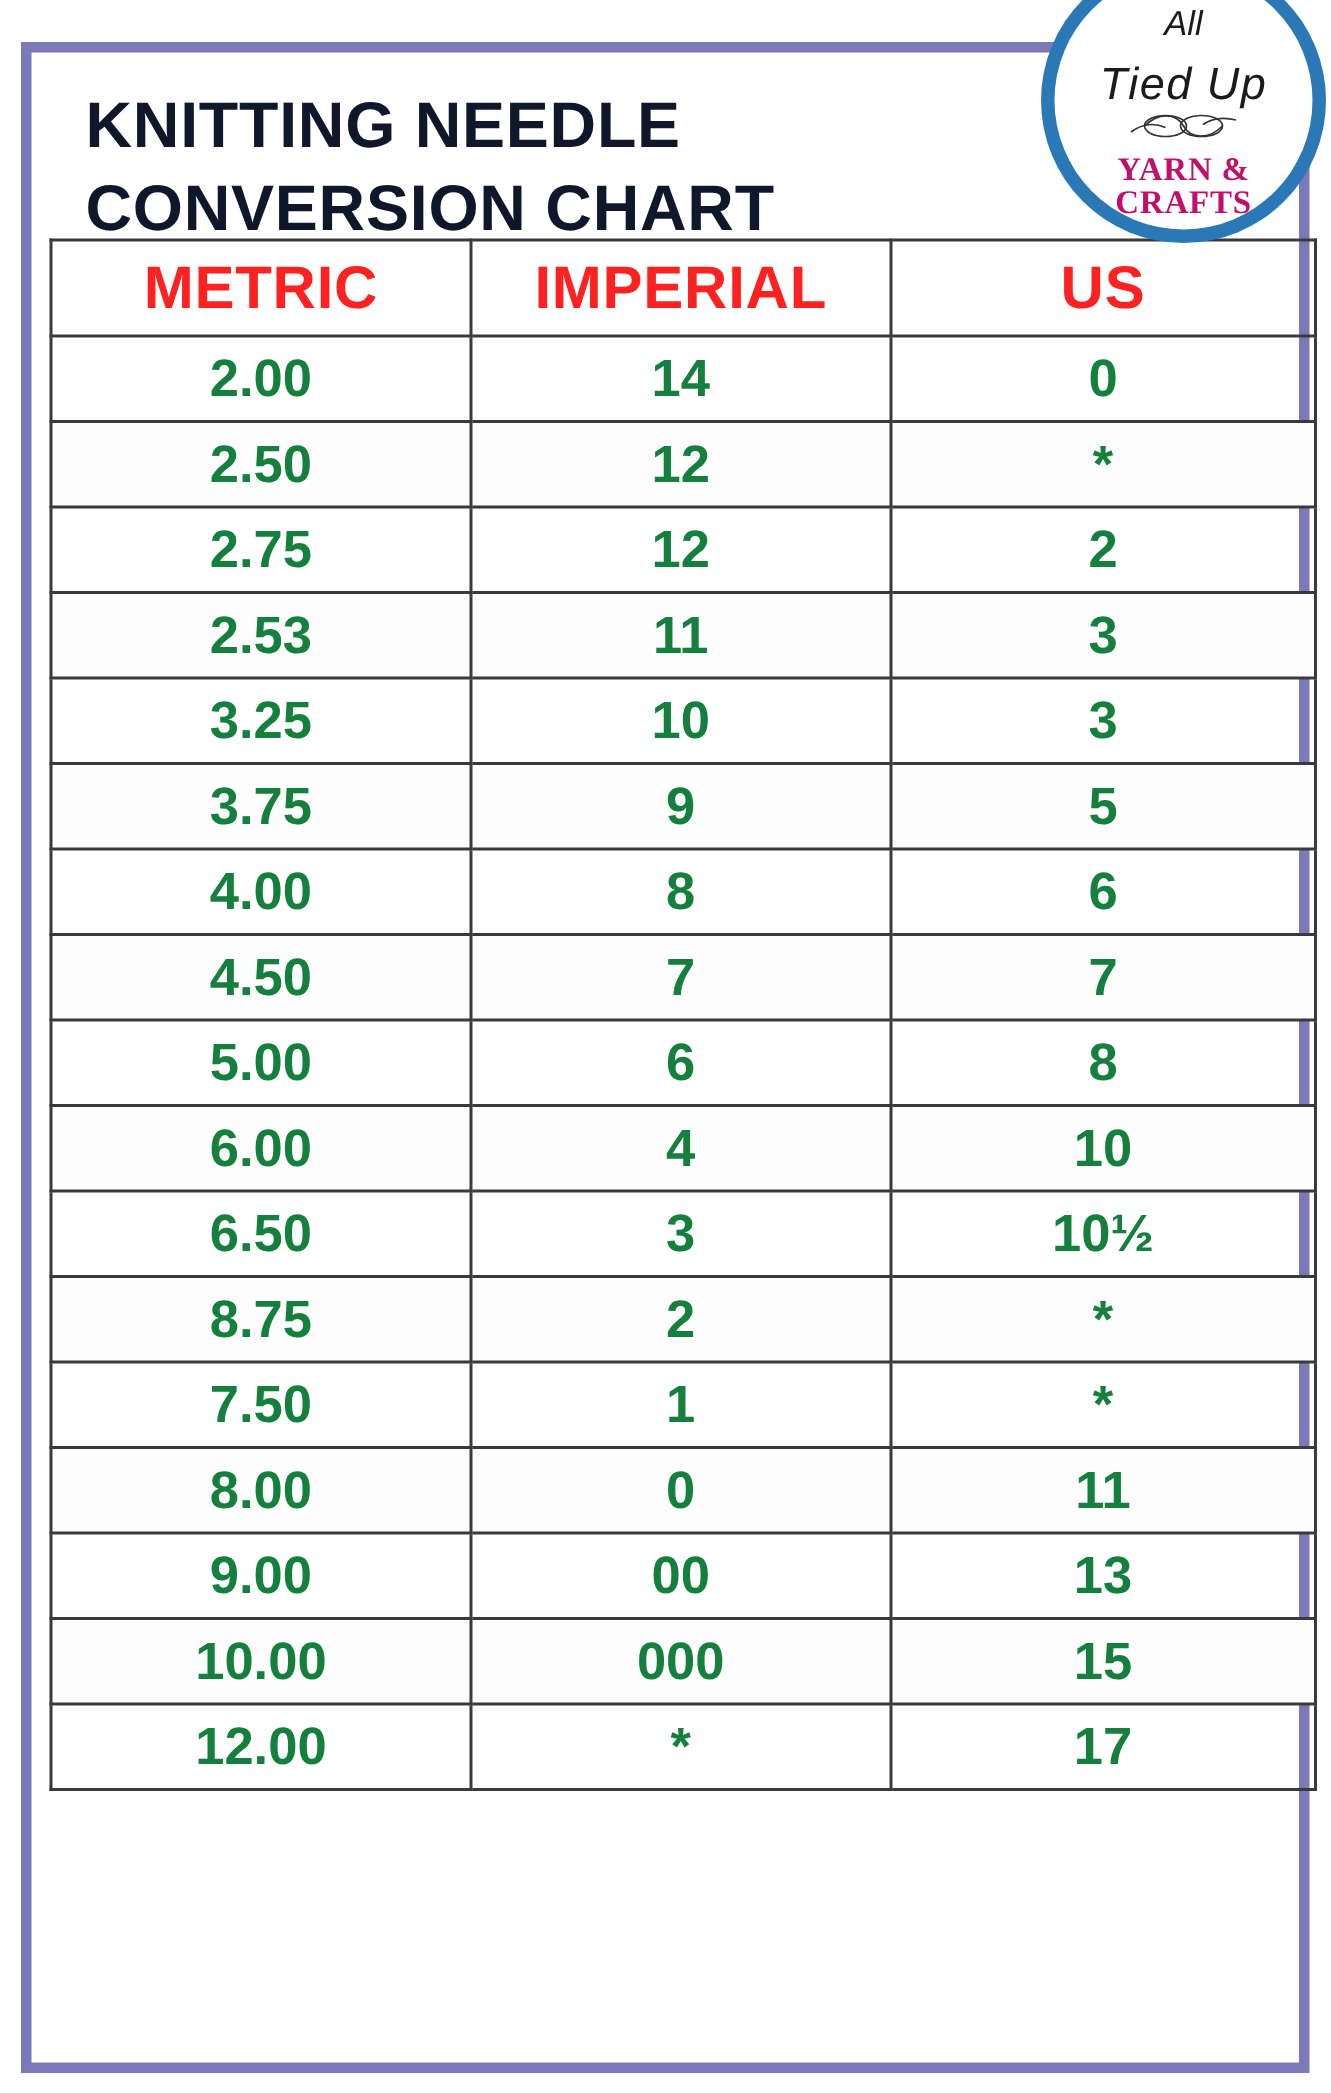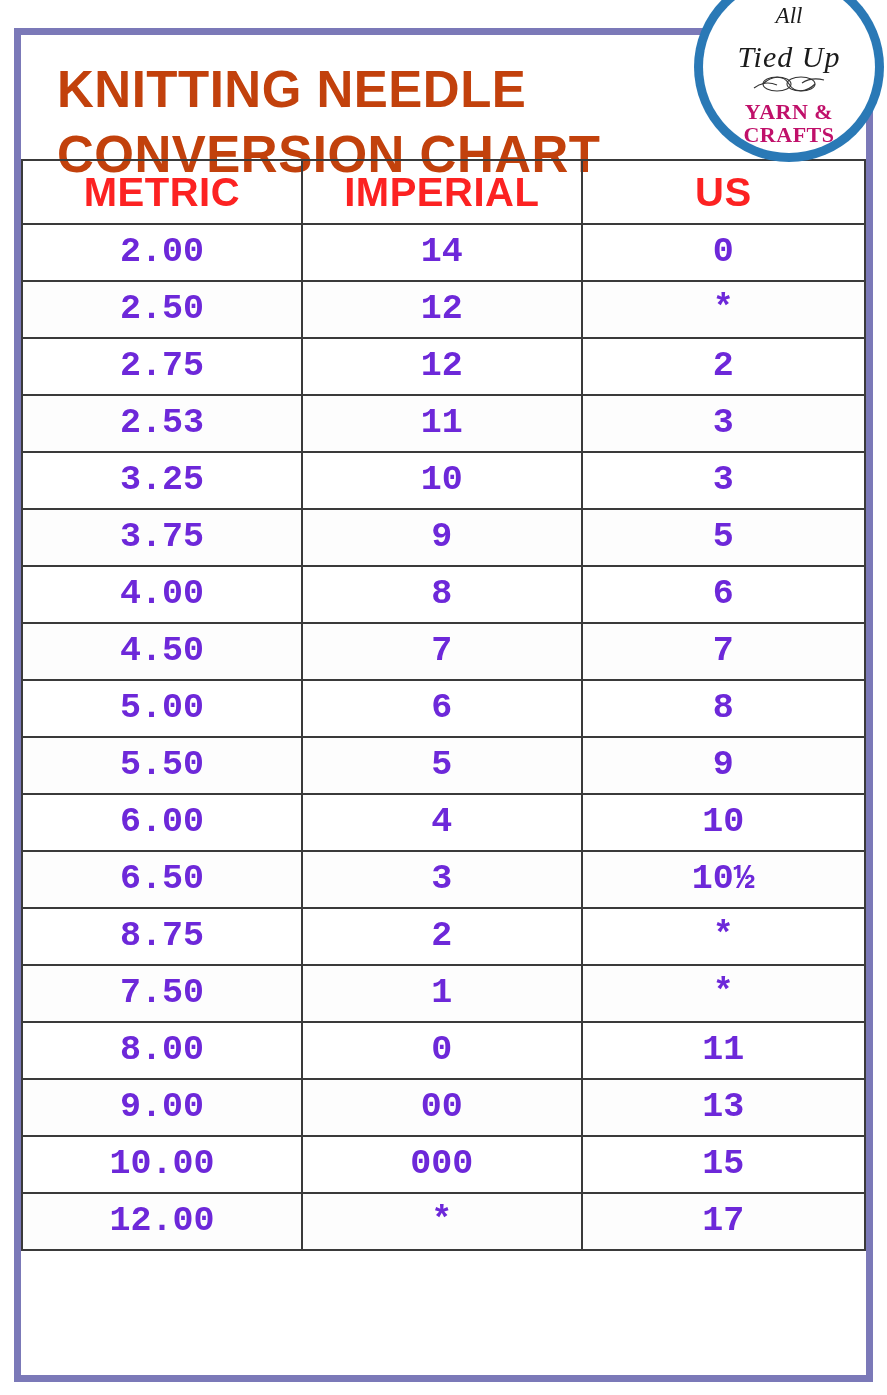--- a/index.html
+++ b/index.html
@@ -30,22 +30,22 @@
   #title-block {
     position: absolute;
     left: 0;
     top: 0;
     right: 0;
     height: 124px;
     box-sizing: border-box;
     padding: 22px 0 0 36px;
   }
   .title-line {
-    color: #c2410c;
-    font-size: 51px;
+    color: #0f172a;
+    font-size: 43px;
     font-weight: bold;
     letter-spacing: 0.5px;
     line-height: 1.28;
     white-space: nowrap;
   }
 
   
   #logo-badge {
     position: absolute;
     left: 694px;
@@ -71,41 +71,41 @@
   #logo-badge .logo-inner {
     position: absolute;
     inset: 0;
     display: flex;
     flex-direction: column;
     align-items: center;
     justify-content: center;
     text-align: center;
   }
   .logo-script {
-    font-family: Liberation Serif, serif;
+    font-family: Liberation Sans, sans-serif;
     font-style: italic;
     color: #1b1b1b;
     line-height: 1;
   }
   .logo-script.l1 { font-size: 23px; margin-top: 16px; }
   .logo-script.l2 { font-size: 30px; margin-top: 15px; letter-spacing: 1px;}
   .logo-swirl { margin: 1px 0 2px 0; }
   .logo-red {
     font-family: "Liberation Serif", serif;
     color: #c0106a;
     font-weight: bold;
     font-size: 22px;
     line-height: 1.02;
     letter-spacing: 0.5px;
   }
 
   
   #conversion-table {
     position: absolute;
-    left: 0;
+    left: 12px;
     top: 124px;
     width: 100%;
     border-collapse: collapse;
     table-layout: fixed;
     border-radius: 16px;
   }
   #conversion-table col.c1 { width: 33.2%; }
   #conversion-table col.c2 { width: 33.2%; }
   #conversion-table col.c3 { width: 33.6%; }
 
@@ -117,25 +117,24 @@
     font-weight: bold;
   }
   #conversion-table th {
     color: #fc2222;
     font-size: 40px;
     height: 62px;
     line-height: 62px;
     letter-spacing: 0.5px;
   }
   #conversion-table td {
-    color: #6d28d9;
+    color: #15803d;
     font-size: 35px;
     height: 55px;
     line-height: 55px;
-    font-family: Liberation Mono, monospace;
   }
   #conversion-table tr:nth-child(even) td {
     background: #fdfdfd;
   }
 </style>
 </head>
 <body>
 
 <div id="chart-card">
 
@@ -195,25 +194,20 @@
         </tr>
         <tr>
           <td>4.50</td>
           <td>7</td>
           <td>7</td>
         </tr>
         <tr>
           <td>5.00</td>
           <td>6</td>
           <td>8</td>
-        </tr>
-        <tr>
-          <td>5.50</td>
-          <td>5</td>
-          <td>9</td>
         </tr>
         <tr>
           <td>6.00</td>
           <td>4</td>
           <td>10</td>
         </tr>
         <tr>
           <td>6.50</td>
           <td>3</td>
           <td>10½</td>

